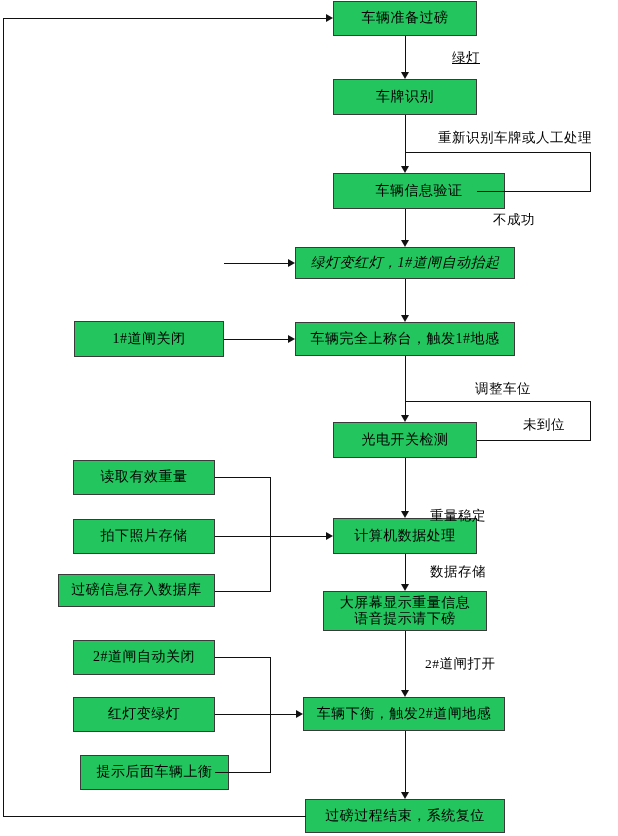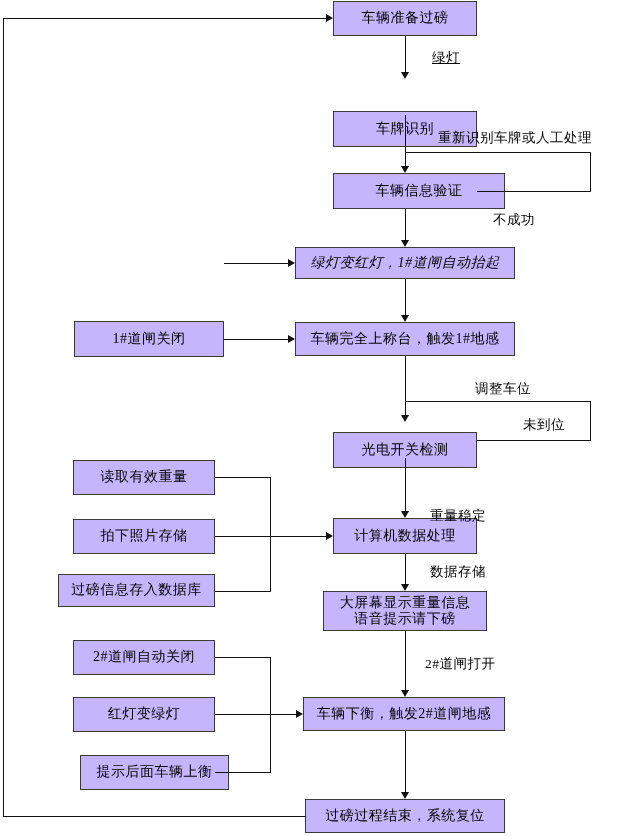--- a/index.html
+++ b/index.html
@@ -12,21 +12,21 @@
     width: 618px;
     height: 836px;
     background: #ffffff;
     font-family: "Liberation Serif", "DejaVu Serif", serif;
     overflow: hidden;
   }
   .node {
     position: absolute;
     box-sizing: border-box;
     border: 1px solid #3a3a3a;
-    background: #c4b5fd;
+    background: #22c55e;
     color: #000000;
     display: flex;
     align-items: center;
     justify-content: center;
     text-align: center;
     font-size: 14px;
     line-height: 1.15;
     letter-spacing: 0.5px;
     white-space: pre-line;
   }
@@ -58,32 +58,32 @@
     border-left: 7px solid #111111;
   }
 </style>
 </head>
 <body>
 
 <div id="canvas">
 
   <div class="node" style="left:333px; top:1px; width:144px; height:35px;">车辆准备过磅</div>
 
-  <div class="node" style="left:333px; top:79px; width:144px; height:36px;margin-top:32px;">车牌识别</div>
+  <div class="node" style="left:333px; top:79px; width:144px; height:36px;">车牌识别</div>
 
   <div class="node" style="left:333px; top:173px; width:172px; height:36px;">车辆信息验证</div>
 
 
   <div class="node" style="left:295px; top:247px; width:220px; height:32px;font-style:italic;">绿灯变红灯，1#道闸自动抬起</div>
 
   <div class="node" style="left:74px; top:321px; width:150px; height:36px;">1#道闸关闭</div>
 
   <div class="node" style="left:295px; top:322px; width:220px; height:34px;">车辆完全上称台，触发1#地感</div>
 
-  <div class="node" style="left:333px; top:432px; width:144px; height:36px;">光电开关检测</div>
+  <div class="node" style="left:333px; top:422px; width:144px; height:36px;">光电开关检测</div>
 
   <div class="node" style="left:73px; top:460px; width:142px; height:35px;">读取有效重量</div>
 
   <div class="node" style="left:73px; top:519px; width:142px; height:35px;">拍下照片存储</div>
 
   <div class="node" style="left:58px; top:574px; width:157px; height:33px;">过磅信息存入数据库</div>
 
   <div class="node" style="left:333px; top:518px; width:144px; height:36px;">计算机数据处理</div>
 
   <div class="node" style="left:323px; top:591px; width:164px; height:40px;">大屏幕显示重量信息
@@ -92,21 +92,21 @@
   <div class="node" style="left:73px; top:640px; width:142px; height:35px;">2#道闸自动关闭</div>
 
   <div class="node" style="left:73px; top:697px; width:142px; height:35px;">红灯变绿灯</div>
 
   <div class="node" style="left:66px; top:755px; width:149px; height:35px;margin-left:14px;">提示后面车辆上衡</div>
 
   <div class="node" style="left:303px; top:697px; width:202px; height:34px;">车辆下衡，触发2#道闸地感</div>
 
   <div class="node" style="left:305px; top:799px; width:200px; height:34px;">过磅过程结束，系统复位</div>
 
-  <div class="edge-label" style="left:432px; top:49px;text-decoration:underline;">绿灯</div>
+  <div class="edge-label" style="left:452px; top:49px;text-decoration:underline;">绿灯</div>
 
   <div class="edge-label" style="left:438px; top:129px;">重新识别车牌或人工处理</div>
 
   <div class="edge-label" style="left:493px; top:167px;margin-top:44px;">不成功</div>
 
   <div class="edge-label" style="left:475px; top:380px;">调整车位</div>
 
   <div class="edge-label" style="left:523px; top:416px;">未到位</div>
 
   <div class="edge-label" style="left:430px; top:478px;margin-top:29px;">重量稳定</div>

